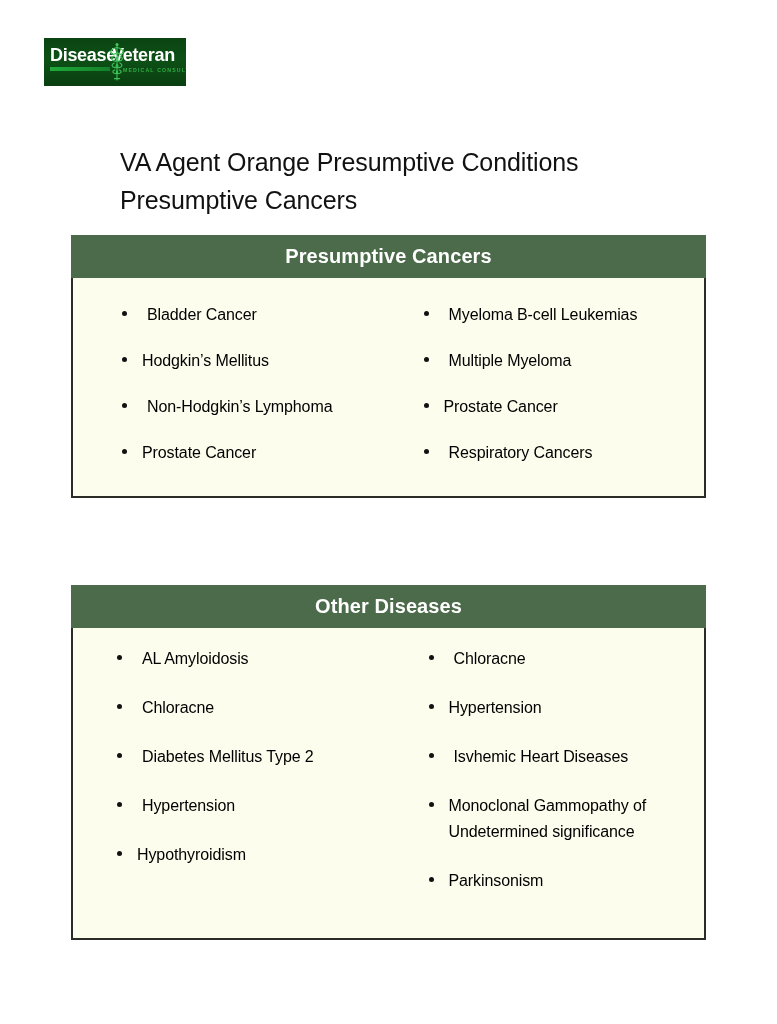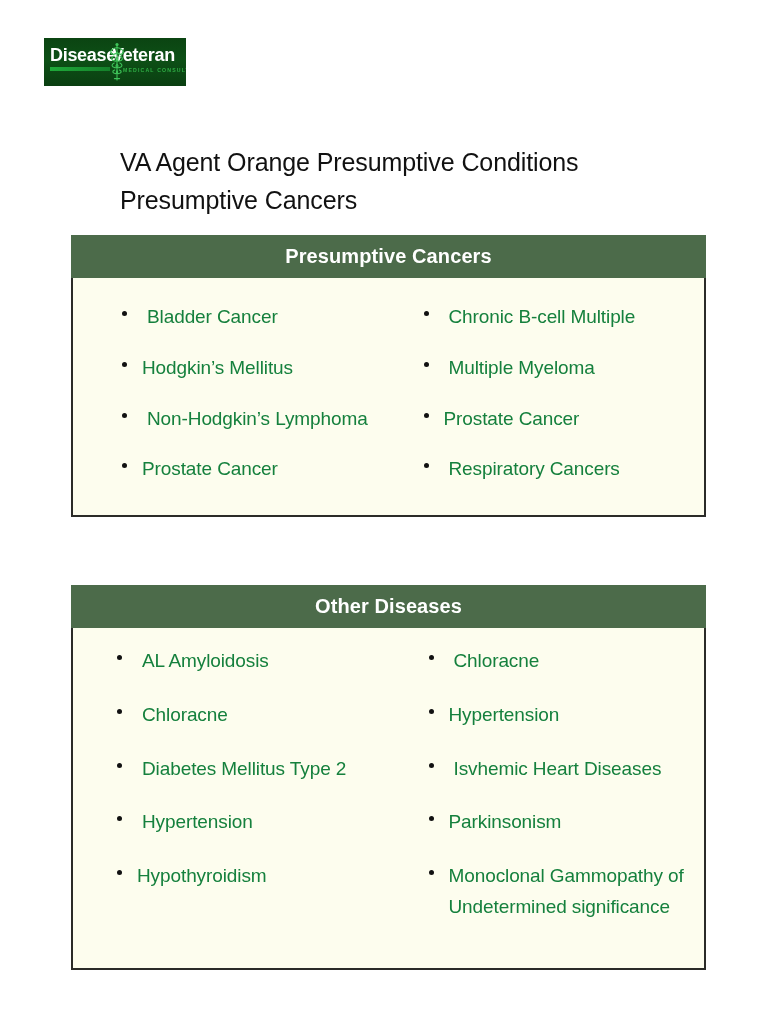--- a/index.html
+++ b/index.html
@@ -124,22 +124,22 @@
   .col-left  { padding-left: 42px; padding-right: 8px; }
   .col-right { padding-left: 30px; padding-right: 8px; }
 
   ul.items {
     list-style: none;
     margin: 0;
     padding: 0;
   }
   ul.items li {
     position: relative;
-    font-size: 19px;
-    color: #15803d;
+    font-size: 16px;
+    color: #000000;
     line-height: 1.62;
     padding-left: 22px;
     margin-bottom: 20px;
     letter-spacing: -0.1px;
   }
   ul.items li:last-child { margin-bottom: 0; }
   ul.items li::before {
     content: "";
     position: absolute;
     left: 2px;
@@ -199,21 +199,21 @@
     <div class="col col-left">
       <ul class="items">
         <li class="indent"><span>Bladder Cancer</span></li>
         <li><span>Hodgkin’s Mellitus</span></li>
         <li class="indent"><span>Non-Hodgkin’s Lymphoma</span></li>
         <li><span>Prostate Cancer</span></li>
       </ul>
     </div>
     <div class="col col-right">
       <ul class="items">
-        <li class="indent"><span>Chronic B-cell Multiple</span></li>
+        <li class="indent"><span>Myeloma B-cell Leukemias</span></li>
         <li class="indent"><span>Multiple Myeloma</span></li>
         <li><span>Prostate Cancer</span></li>
         <li class="indent"><span>Respiratory Cancers</span></li>
       </ul>
     </div>
   </div>
 </section>
 
 <section class="card" id="card-other">
   <div class="card-header">Other Diseases</div>
@@ -225,18 +225,18 @@
         <li class="indent"><span>Diabetes Mellitus Type 2</span></li>
         <li class="indent"><span>Hypertension</span></li>
         <li><span>Hypothyroidism</span></li>
       </ul>
     </div>
     <div class="col col-right">
       <ul class="items">
         <li class="indent"><span>Chloracne</span></li>
         <li><span>Hypertension</span></li>
         <li class="indent"><span>Isvhemic Heart Diseases</span></li>
+        <li><span>Monoclonal Gammopathy of Undetermined significance</span></li>
         <li><span>Parkinsonism</span></li>
-        <li><span>Monoclonal Gammopathy of Undetermined significance</span></li>
       </ul>
     </div>
   </div>
 </section>
 
 </body></html>

